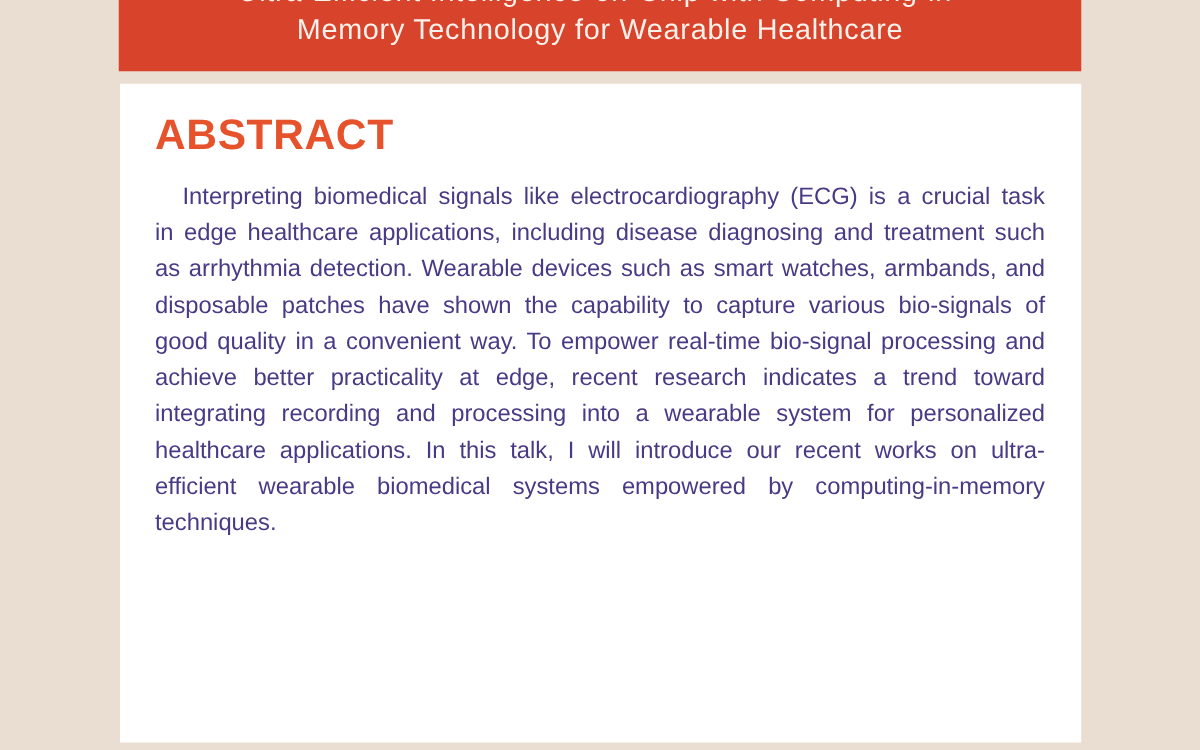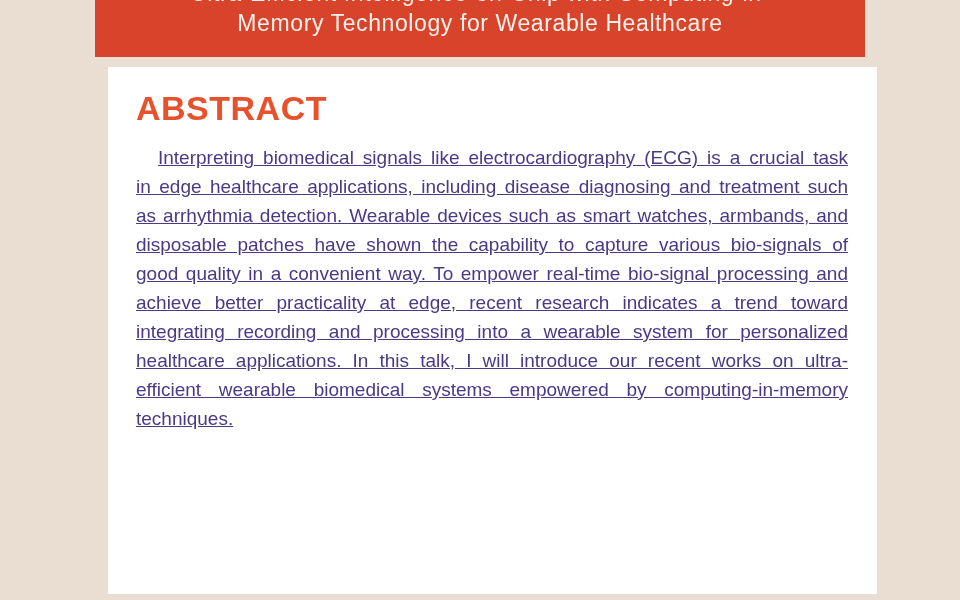--- a/index.html
+++ b/index.html
@@ -30,21 +30,21 @@
     color: #F9F1EA;
     font-size: 23px;
     line-height: 30px;
     font-weight: 400;
     letter-spacing: 0.6px;
     text-align: left;
     white-space: nowrap;
   }
   .panel {
     position: absolute;
-    left: 108px;
+    left: 96px;
     top: 67px;
     width: 769px;
     height: 527px;
     background: #FFFFFF;
   }
   .abstract-heading {
     position: absolute;
     left: 28px;
     top: 22px;
     color: #E5522B;
@@ -56,21 +56,20 @@
     position: absolute;
     left: 28px;
     top: 76px;
     width: 712px;
     color: #4A3A85;
     font-size: 19px;
     line-height: 29px;
     text-align: justify;
     text-indent: 22px;
     word-spacing: 1.5px;
-    text-decoration: underline;
   }
 </style>
 </head>
 <body>
 
 <div class="banner">
   <div class="banner-line">Ultra-Efficient Intelligence-on-Chip with Computing-in-</div>
   <div class="banner-line">Memory Technology for Wearable Healthcare</div>
 </div>
 

